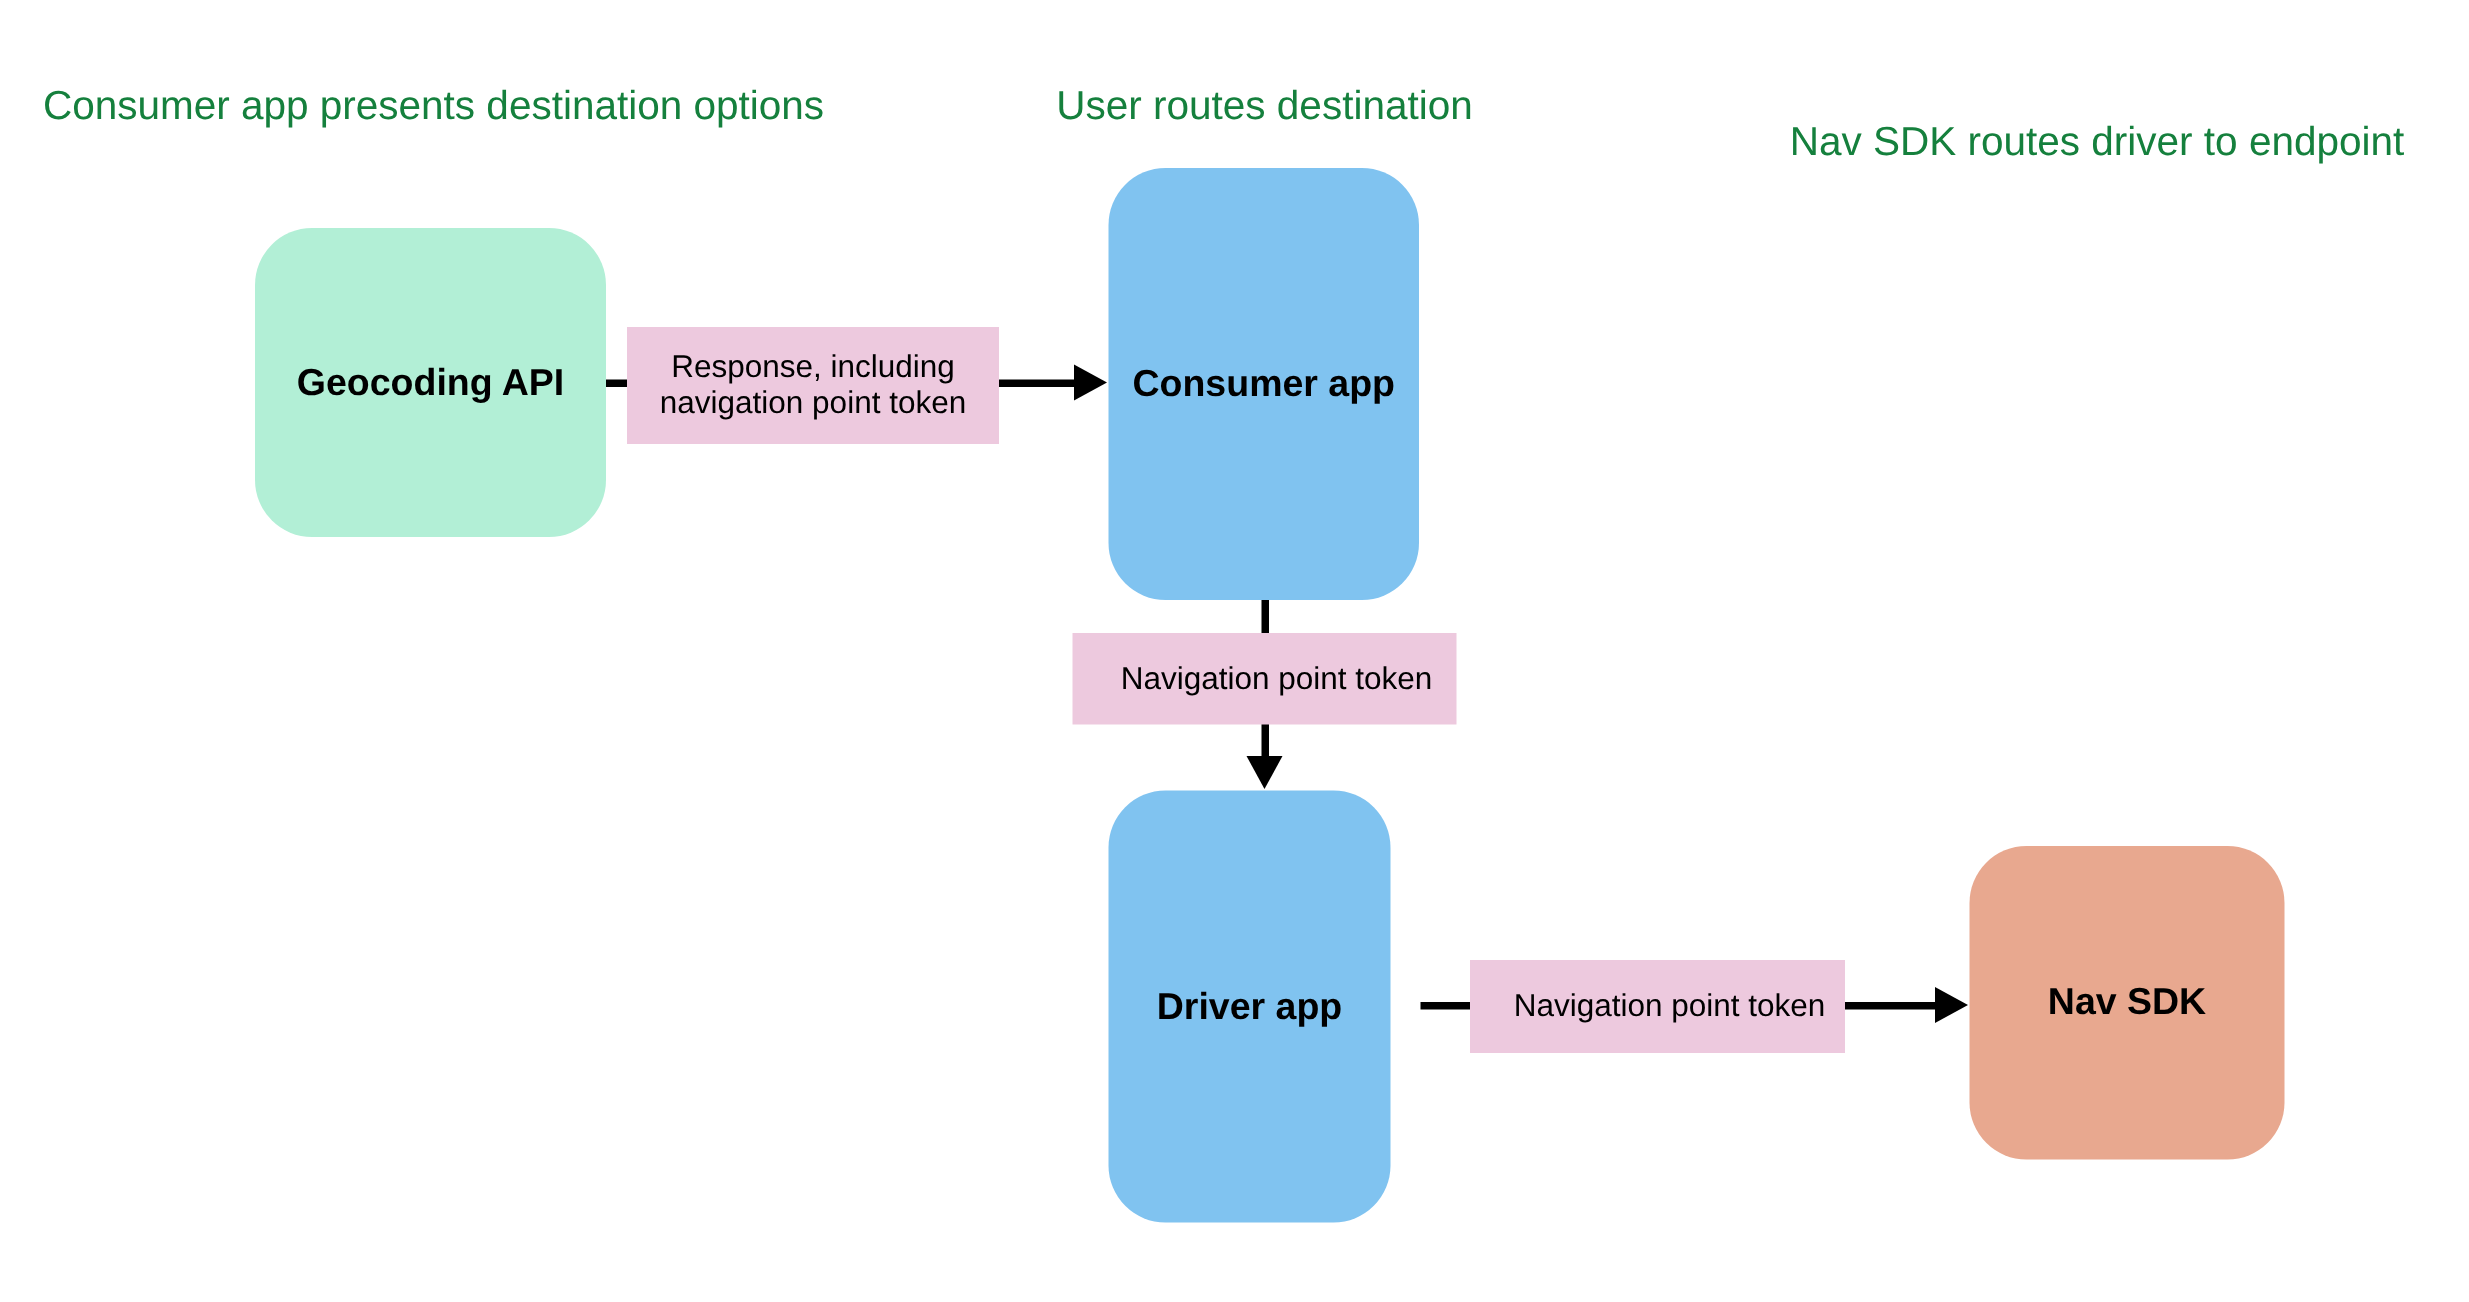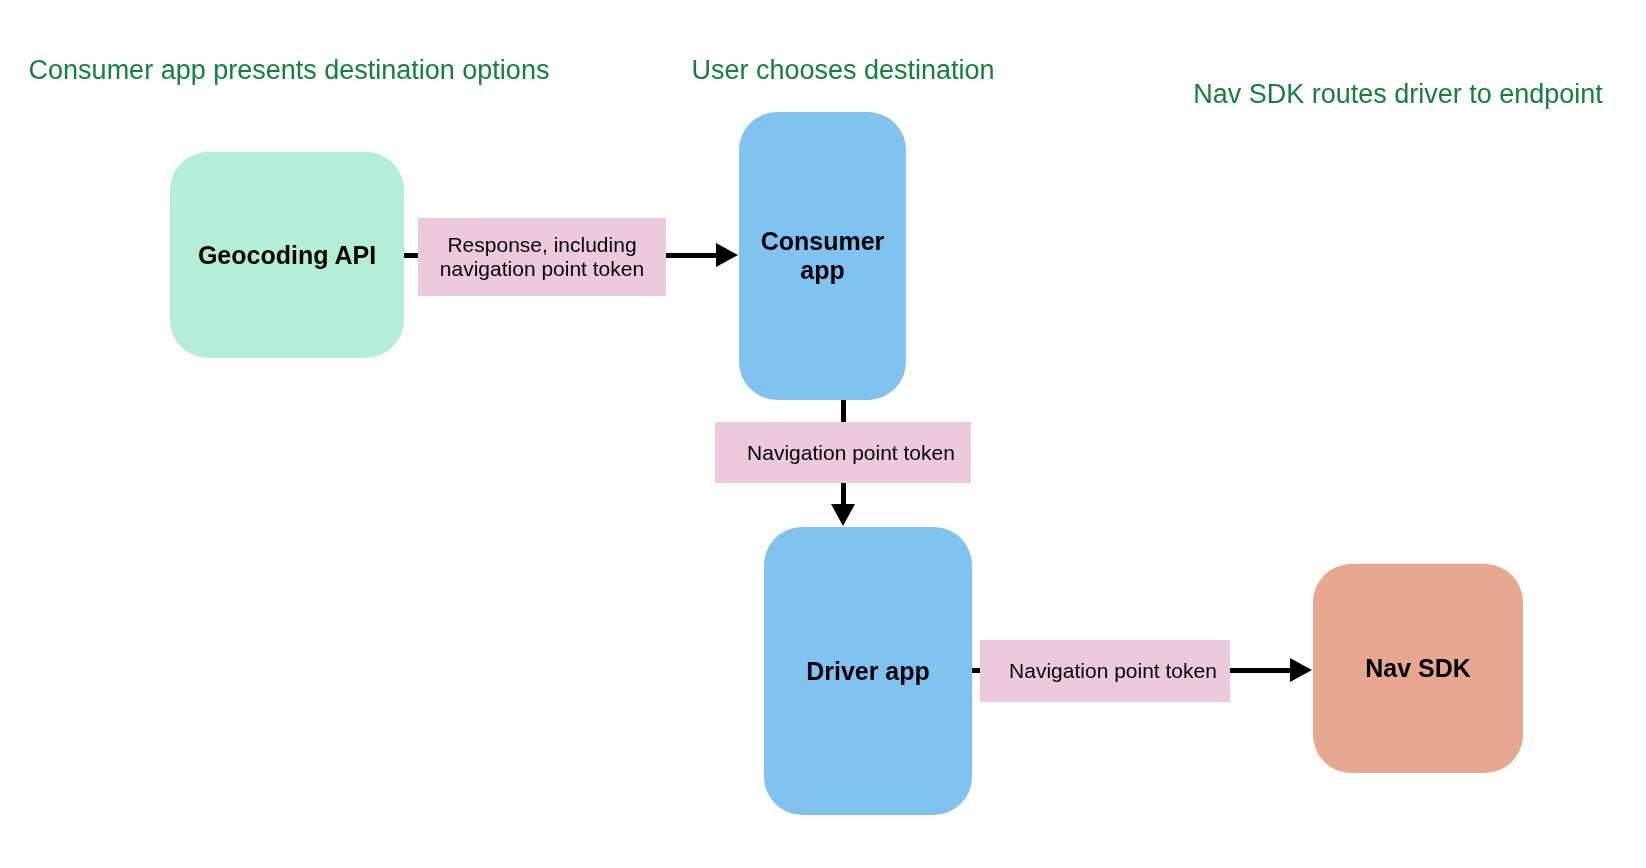--- a/index.html
+++ b/index.html
@@ -36,22 +36,22 @@
     display: flex;
     align-items: center;
     justify-content: center;
     font-weight: bold;
     font-size: 25px;
     border-radius: 38px;
     z-index: 2;
     text-align: center;
   }
   .node-geocoding { left: 170px; top: 152px; width: 234px; height: 206px; background: #b2efd6; }
-  .node-consumer  { left: 739px; top: 112px; width: 167px; height: 288px; background: #80c3f0; }
-  .node-driver    { left: 739px; top: 527px; width: 208px; height: 288px; background: #80c3f0; margin-left: 25px; }
+  .node-consumer  { left: 739px; top: 112px; width: 207px; height: 288px; background: #80c3f0; }
+  .node-driver    { left: 739px; top: 527px; width: 188px; height: 288px; background: #80c3f0; }
   .node-navsdk    { left: 1313px; top: 564px; width: 210px; height: 209px; background: #e8a88f; }
 
   
   .edge-line {
     position: absolute;
     background: #000;
     z-index: 1;
   }
   #edge1-line { left: 380px; top: 253px; width: 338px; height: 5px; }
   #edge2-line { left: 841px; top: 400px; width: 5px;  height: 106px; }
@@ -95,21 +95,21 @@
   #label1 { left: 418px; top: 218px; width: 248px; height: 78px; padding: 0 8px; }
   #label2 { left: 715px; top: 422px; width: 256px; height: 61px; }
   #label3 { left: 980px; top: 640px; width: 250px; height: 62px; }
 </style>
 </head>
 <body>
 
 <div>
 
   <div class="col-header" id="hdr1">Consumer app presents destination options</div>
-  <div class="col-header" id="hdr2">User chooses destination</div>
+  <div class="col-header" id="hdr2">User routes destination</div>
   <div class="col-header" id="hdr3">Nav SDK routes driver to endpoint</div>
 
   <div class="edge-line" id="edge1-line"></div>
   <div class="arrowhead arrowhead-right" id="edge1-head"></div>
 
   <div class="edge-line" id="edge2-line"></div>
   <div class="arrowhead arrowhead-down" id="edge2-head"></div>
 
   <div class="edge-line" id="edge3-line"></div>
   <div class="arrowhead arrowhead-right" id="edge3-head"></div>

